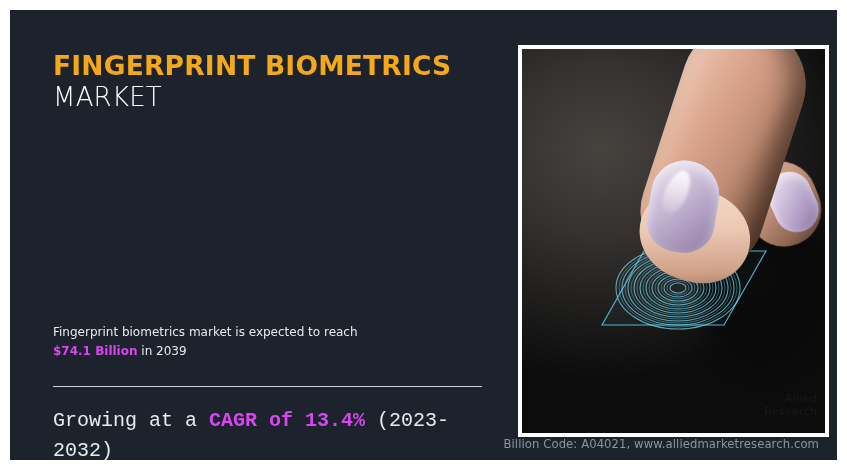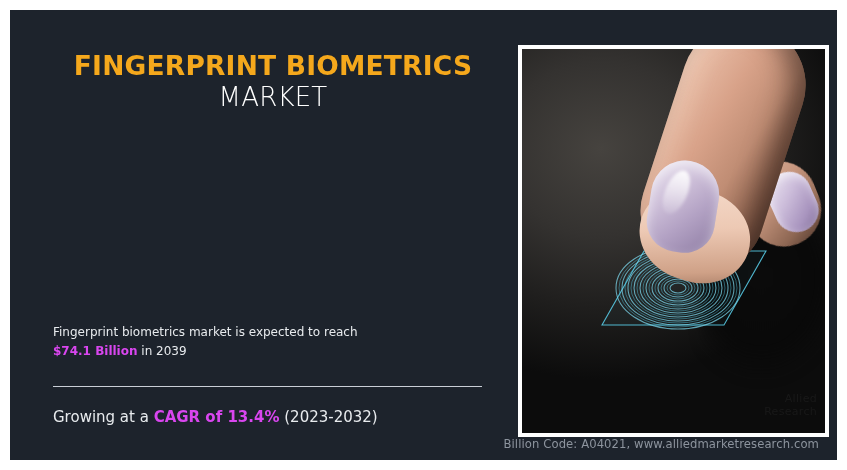--- a/index.html
+++ b/index.html
@@ -40,21 +40,20 @@
     top: 0;
     width: 440px;
     height: 450px;
   }
 
   .title-block {
     position: absolute;
     top: 42px;
     left: 0;
     width: 440px;
-    text-align: center;
   }
   .title-main {
     display: block;
     color: #f5a81c;
     font-size: 26.5px;
     font-weight: bold;
     letter-spacing: 0.2px;
     line-height: 1.08;
     white-space: nowrap;
   }
@@ -97,22 +96,23 @@
     color: #e8ebee;
     font-size: 12px;
     line-height: 1.62;
   }
   .stat-secondary {
     position: absolute;
     top: 396px;
     left: 0;
     width: 440px;
     color: #e8ebee;
-    font-size: 15px;
+    font-size: 20px;
     line-height: 1.5;
+    font-family: Liberation Mono, monospace;
   }
   .accent {
     color: #d946ef;
     font-weight: bold;
   }
 
   .divider {
     position: absolute;
     left: 43px;
     top: 376px;

